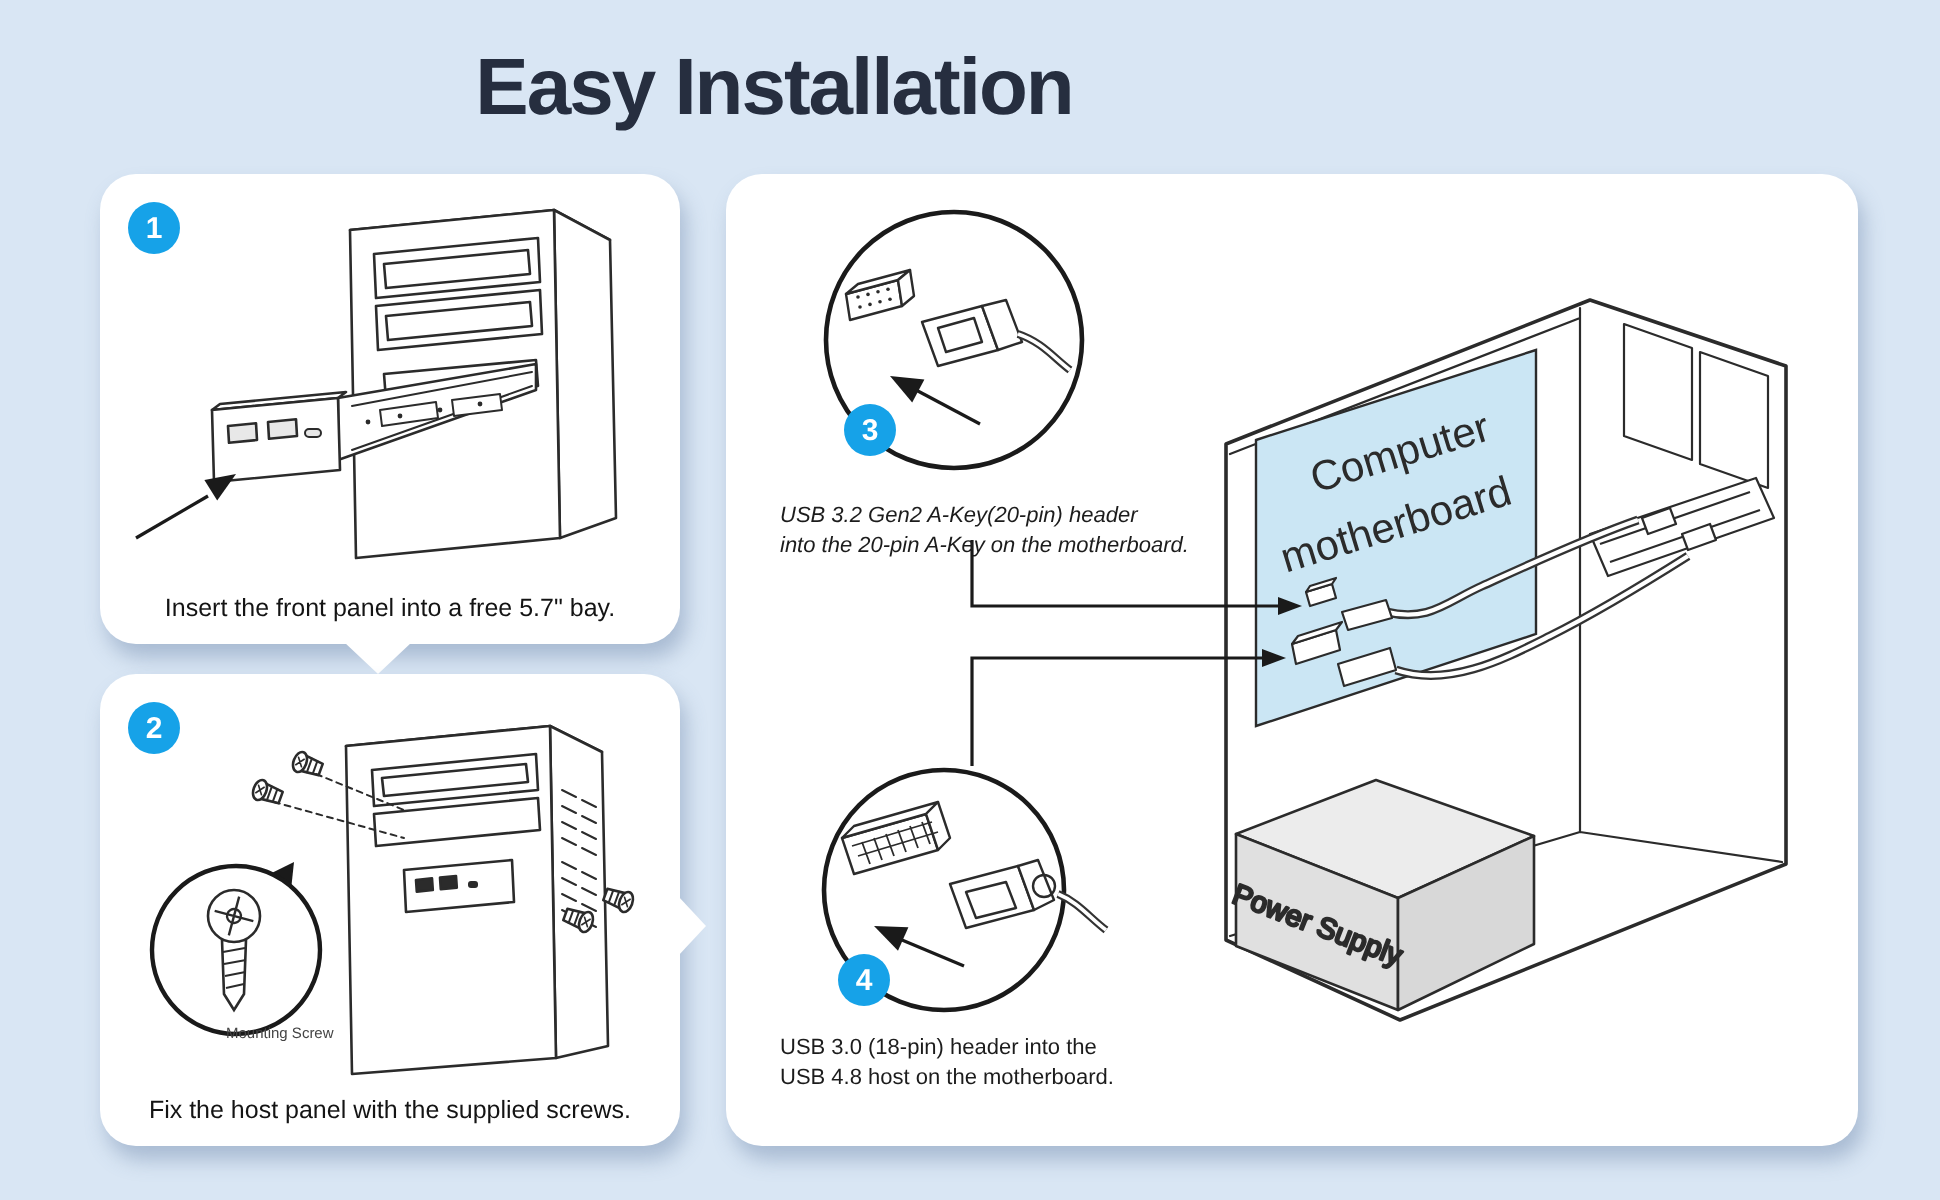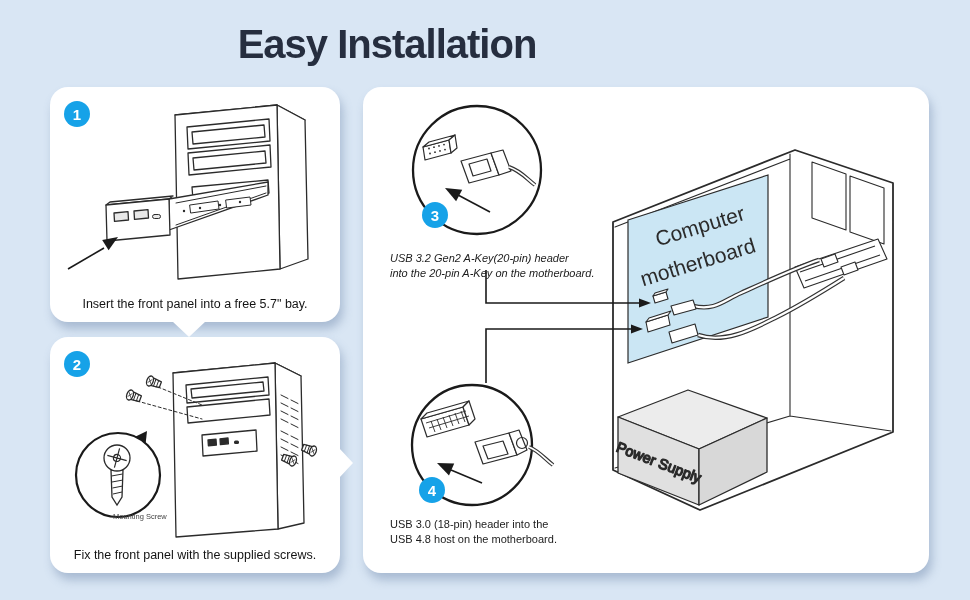--- a/index.html
+++ b/index.html
@@ -159,21 +159,21 @@
         <circle cx="67" cy="121" r="13"></circle>
         <g transform="rotate(15 67 121)" stroke-width="1.2" fill="none">
           <path d="M67,111 L67,131 M57,121 L77,121"></path>
           <circle cx="67" cy="121" r="3.5"></circle>
         </g>
       </g>
     </g>
   </svg>
   <div class="badge">2</div>
   <div class="screw-label">Mounting Screw</div>
-  <div class="caption">Fix the front panel with the supplied screws.</div>
+  <div class="caption">Fix the host panel with the supplied screws.</div>
 </div>
 
 <div class="panel" id="panel3">
   <svg class="art" width="566" height="486" viewBox="0 0 566 486">
 
     <g stroke="#2b2b2b" stroke-width="1.4" fill="#fff" stroke-linejoin="round" stroke-linecap="round">
       <polygon points="250,135 432,63 530,96 530,345 337,423 250,383" stroke-width="1.8"></polygon>
       <path d="M427,67 L427,329 M252,140 L427,72 M427,329 L252,381 M427,329 L528,344" fill="none" stroke-width="1.1"></path>
 
       <polygon points="449,75 483,87 483,143 449,131" stroke-width="1.1"></polygon>

